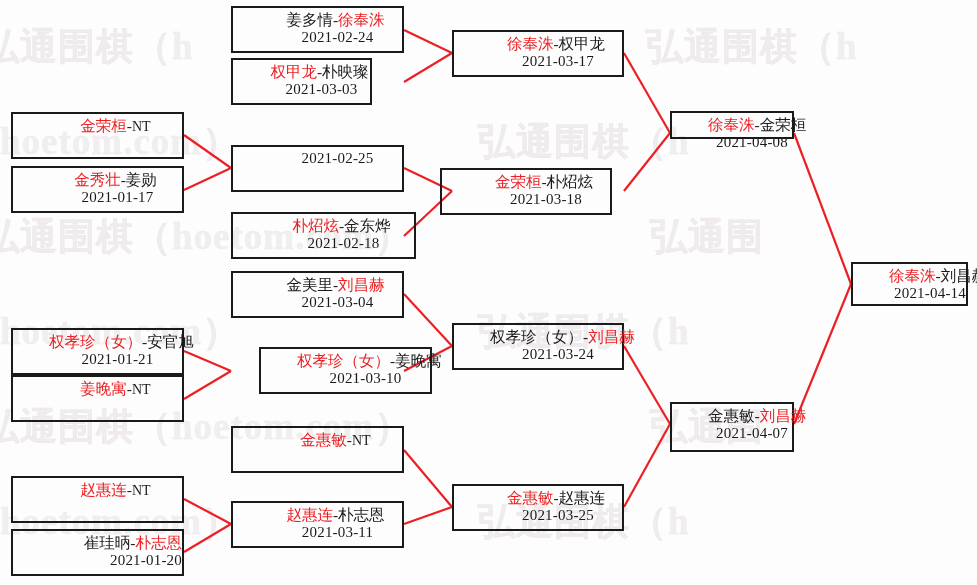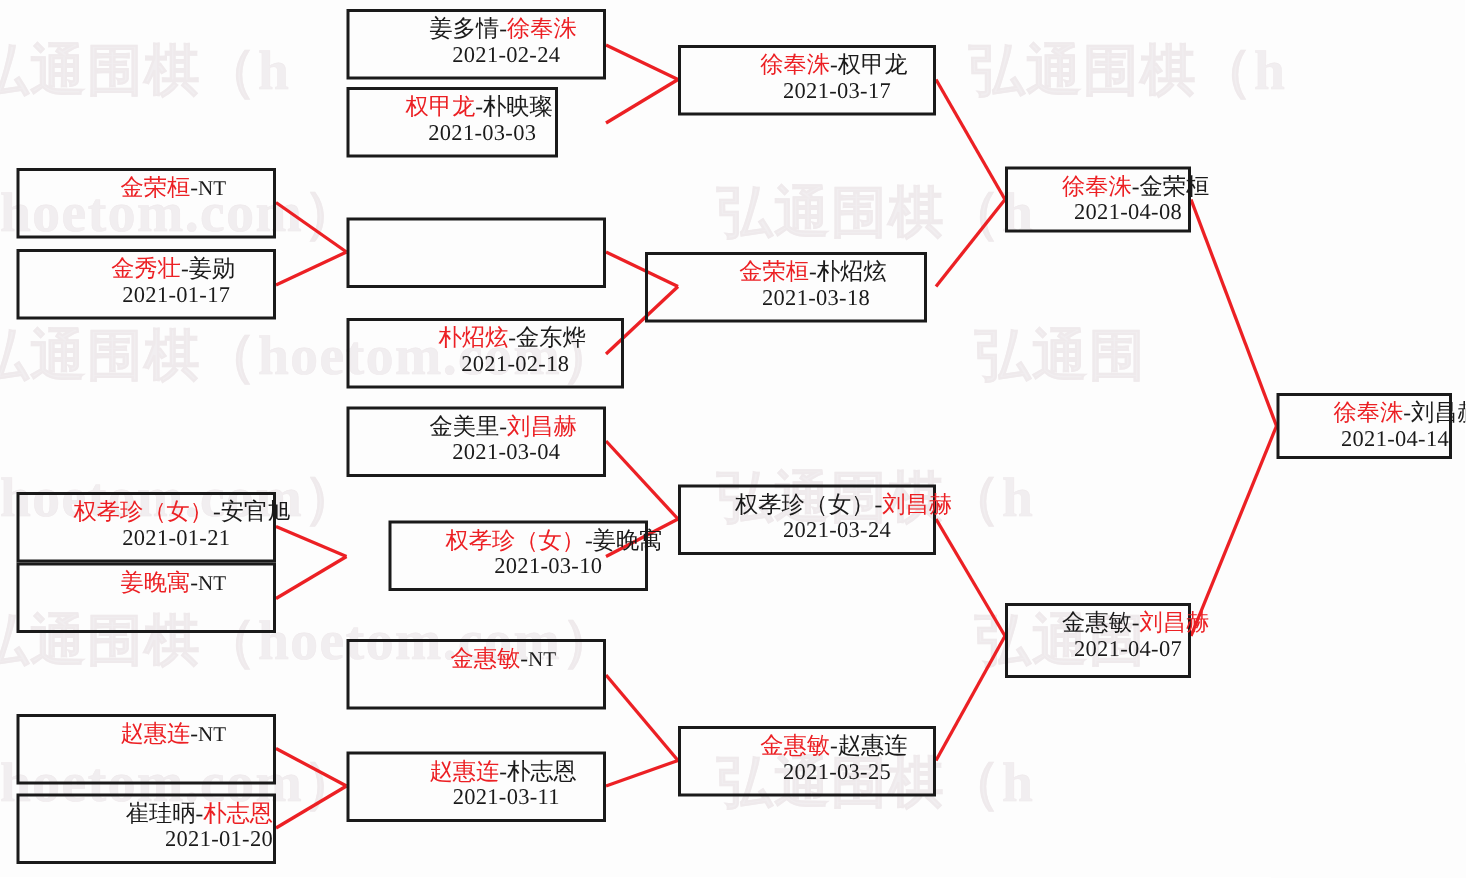--- a/index.html
+++ b/index.html
@@ -158,20 +158,21 @@
       </div>
       <div class="match-box" style="left: 231px; top: 6px; width: 173px; height: 47px;">
         <div class="match-players"><span class="">姜多情</span><span class="sep">-</span><span class="w">徐奉洙</span></div>
         <div class="match-date">2021-02-24</div>
       </div>
       <div class="match-box" style="left: 231px; top: 58px; width: 141px; height: 47px;">
         <div class="match-players"><span class="w">权甲龙</span><span class="sep">-</span><span class="">朴映璨</span></div>
         <div class="match-date">2021-03-03</div>
       </div>
       <div class="match-box" style="left: 231px; top: 145px; width: 173px; height: 47px;">
+        <div class="match-date">2021-02-25</div>
       </div>
       <div class="match-box" style="left: 231px; top: 212px; width: 185px; height: 47px;">
         <div class="match-players"><span class="w">朴炤炫</span><span class="sep">-</span><span class="">金东烨</span></div>
         <div class="match-date">2021-02-18</div>
       </div>
       <div class="match-box" style="left: 231px; top: 271px; width: 173px; height: 47px;">
         <div class="match-players"><span class="">金美里</span><span class="sep">-</span><span class="w">刘昌赫</span></div>
         <div class="match-date">2021-03-04</div>
       </div>
       <div class="match-box" style="left: 231px; top: 347px; width: 173px; height: 47px; margin-left: 28px;">
@@ -182,33 +183,33 @@
         <div class="match-players"><span class="w">金惠敏</span><span class="sep">-</span><span class="" style="font-size: 14px;">NT</span></div>
       </div>
       <div class="match-box" style="left: 231px; top: 501px; width: 173px; height: 47px;">
         <div class="match-players"><span class="w">赵惠连</span><span class="sep">-</span><span class="">朴志恩</span></div>
         <div class="match-date">2021-03-11</div>
       </div>
       <div class="match-box" style="left: 452px; top: 30px; width: 172px; height: 47px;">
         <div class="match-players"><span class="w">徐奉洙</span><span class="sep">-</span><span class="">权甲龙</span></div>
         <div class="match-date">2021-03-17</div>
       </div>
-      <div class="match-box" style="left: 430px; top: 168px; width: 188px; height: 47px;">
+      <div class="match-box" style="left: 440px; top: 168px; width: 172px; height: 47px;">
         <div class="match-players"><span class="w">金荣桓</span><span class="sep">-</span><span class="">朴炤炫</span></div>
         <div class="match-date">2021-03-18</div>
       </div>
       <div class="match-box" style="left: 452px; top: 323px; width: 172px; height: 47px;">
         <div class="match-players"><span class="">权孝珍（女）</span><span class="sep">-</span><span class="w">刘昌赫</span></div>
         <div class="match-date">2021-03-24</div>
       </div>
       <div class="match-box" style="left: 452px; top: 484px; width: 172px; height: 47px;">
         <div class="match-players"><span class="w">金惠敏</span><span class="sep">-</span><span class="">赵惠连</span></div>
         <div class="match-date">2021-03-25</div>
       </div>
-      <div class="match-box" style="left: 670px; top: 111px; width: 124px; height: 44px;">
+      <div class="match-box" style="left: 670px; top: 111px; width: 124px; height: 28px;">
         <div class="match-players"><span class="w">徐奉洙</span><span class="sep">-</span><span class="">金荣桓</span></div>
         <div class="match-date">2021-04-08</div>
       </div>
       <div class="match-box" style="left: 670px; top: 402px; width: 124px; height: 50px;">
         <div class="match-players"><span class="">金惠敏</span><span class="sep">-</span><span class="w">刘昌赫</span></div>
         <div class="match-date">2021-04-07</div>
       </div>
       <div class="match-box" style="left: 851px; top: 262px; width: 117px; height: 44px; text-align: right;">
         <div class="match-players"><span class="w">徐奉洙</span><span class="sep">-</span><span class="">刘昌赫</span></div>
         <div class="match-date">2021-04-14</div>

